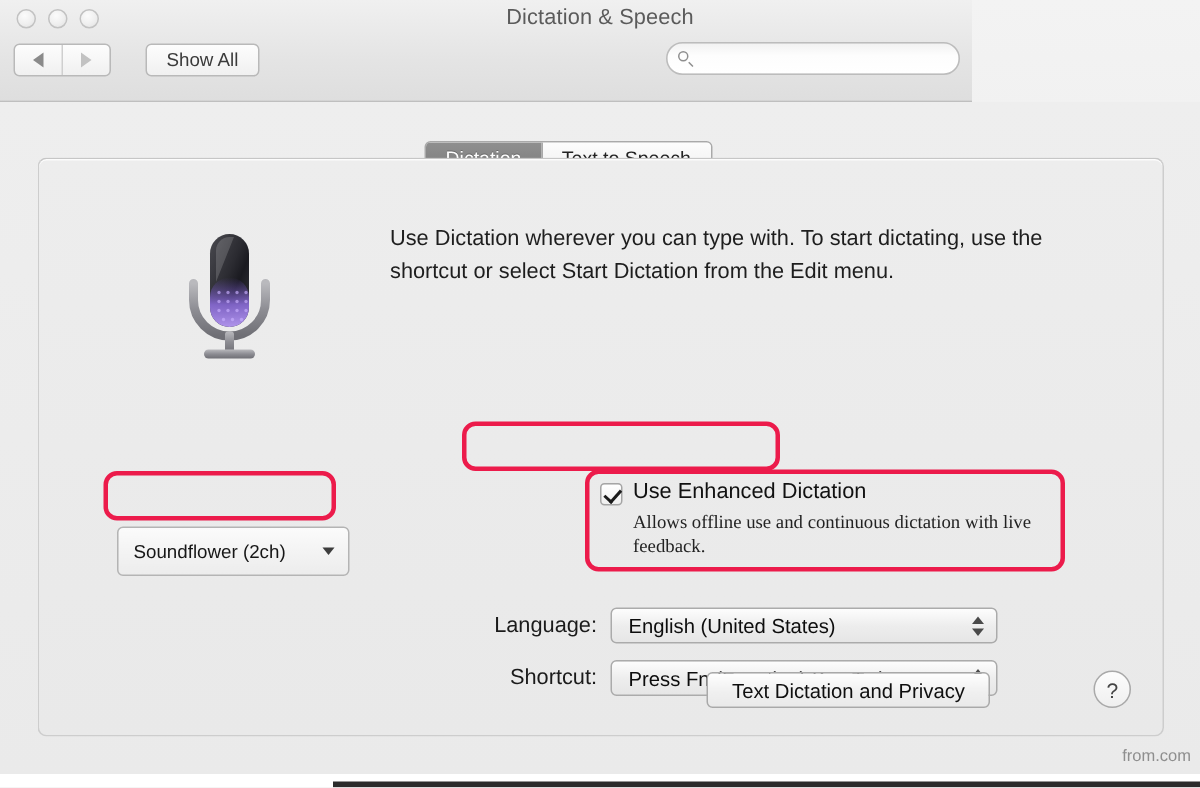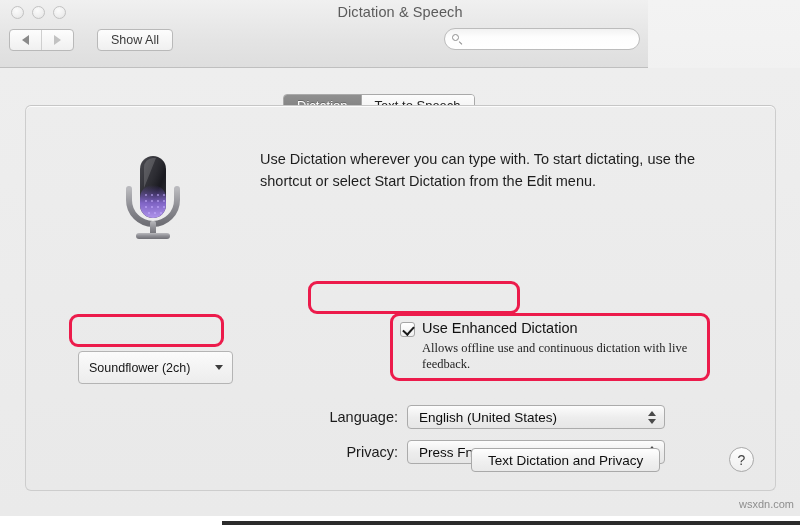--- a/index.html
+++ b/index.html
@@ -553,21 +553,21 @@
         <span class="select-pop" style="width:258px;">
           <span>English (United States)</span>
           <span class="stepper">
             <span class="st-up"></span>
             <span class="st-dn"></span>
           </span>
         </span>
       </div>
 
       <div class="form-row" style="left:310px; top:372px;">
-        <span class="form-label" style="width:88px;">Privacy:</span>
+        <span class="form-label" style="width:88px;">Shortcut:</span>
         <span class="select-pop" style="width:258px;">
           <span>Press Fn (Function) Key Twice</span>
           <span class="stepper">
             <span class="st-up"></span>
             <span class="st-dn"></span>
           </span>
         </span>
       </div>
 
       <div class="about-btn">
@@ -580,15 +580,15 @@
       <div class="anno" style="left:69px;  top:246px; width:155px; height:33px;"></div>
       <div class="anno" style="left:308px; top:213px; width:212px; height:33px;"></div>
       <div class="anno" style="left:390px; top:245px; width:320px; height:68px;"></div>
 
     </div>
   </div>
 
   <div class="botstrip">
     <div class="dark"></div>
   </div>
-  <div class="watermark">wsxdn.com</div>
+  <div class="watermark">from.com</div>
 
 </div>
 
 </body></html>

